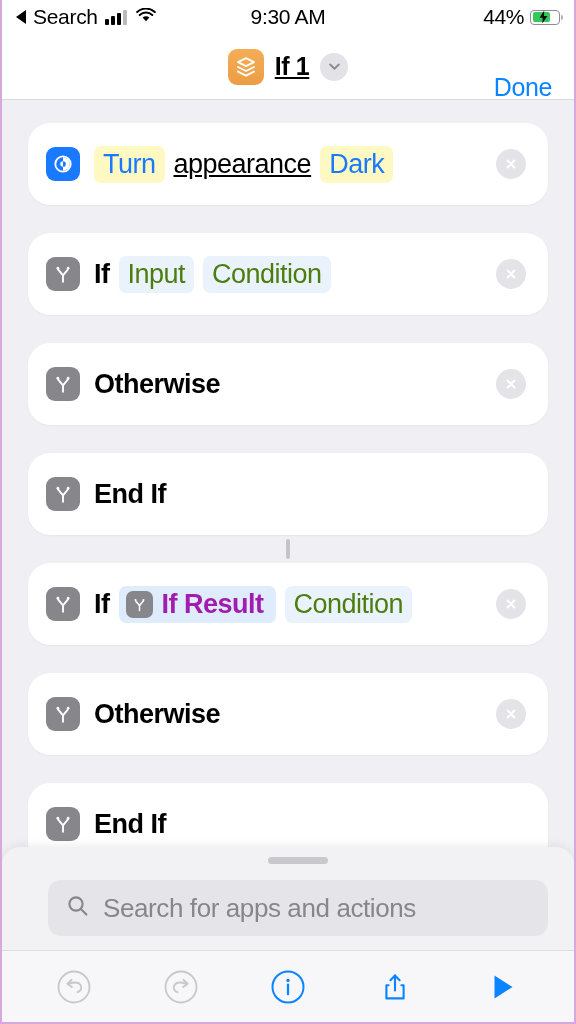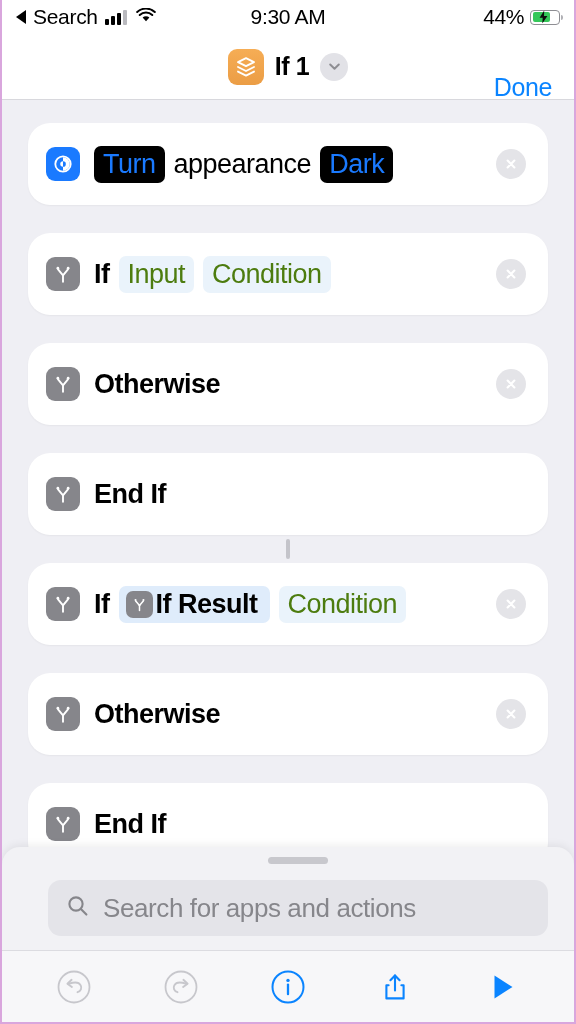--- a/index.html
+++ b/index.html
@@ -69,21 +69,21 @@
     height: 66px; background: #ffffff;
     display: flex; align-items: center; justify-content: center;
     position: relative; border-bottom: 1px solid #d8d8dd;
   }
   .nav-center { display: flex; align-items: center; gap: 11px; }
   .app-icon {
     width: 36px; height: 36px; border-radius: 9px;
     background: linear-gradient(180deg, #f6ad55 0%, #eb9d45 100%);
     display: flex; align-items: center; justify-content: center;
   }
-  .nav-title { font-size: 25px; font-weight: bold; color: #000; letter-spacing: -0.4px; }
+  .nav-title { font-size: 25px; font-weight: bold; color: #000; letter-spacing: -0.4px; text-decoration: underline; }
   .chev-btn {
     width: 28px; height: 28px; border-radius: 50%;
     background: #e2e2e7; display: flex; align-items: center; justify-content: center;
     cursor: pointer;
   }
   .done-btn {
     position: absolute; right: 22px; top: 50%; transform: translateY(-50%);
     font-size: 25px; color: #0a84ff; letter-spacing: -0.4px; cursor: pointer; margin-top: 20px;
   }
 
@@ -108,30 +108,30 @@
     width: 34px; height: 34px; border-radius: 9px;
     display: flex; align-items: center; justify-content: center;
     flex: 0 0 auto; margin-right: 14px;
   }
   .sq-icon.blue { background: #1a7aff; }
   .sq-icon.gray { background: #86868b; }
   .word {
     font-size: 27px; color: #000; font-weight: bold; letter-spacing: -0.5px;
     white-space: nowrap;
   }
-  .word.plain { font-weight: normal; padding: 0 9px; }
+  .word.plain { font-weight: normal; padding: 0 9px; text-decoration: underline; }
   .pill {
     font-size: 27px; font-weight: normal; letter-spacing: -0.5px;
     padding: 3px 9px; border-radius: 7px; white-space: nowrap;
   }
-  .pill.filled { color: #1a7aff; background: #000000; }
+  .pill.filled { color: #1a7aff; background: #fef9c3; }
   .pill.placeholder { color: #4d7c0f; background: #eaf3fb; }
   .pill.token {
-    color: #000000; background: #dfecfb; font-weight: bold;
-    display: inline-flex; align-items: center; gap: 3px;
+    color: #a21caf; background: #dfecfb; font-weight: bold;
+    display: inline-flex; align-items: center; gap: 9px;
     padding: 3px 12px 3px 7px;
   }
   .token-icon {
     width: 27px; height: 27px; border-radius: 7px; background: #86868b;
     display: flex; align-items: center; justify-content: center; flex: 0 0 auto;
   }
   .gap-s { width: 9px; flex: 0 0 auto; }
   .close-btn {
     position: absolute; right: 22px; top: 50%; transform: translateY(-50%);
     width: 30px; height: 30px; border-radius: 50%;

